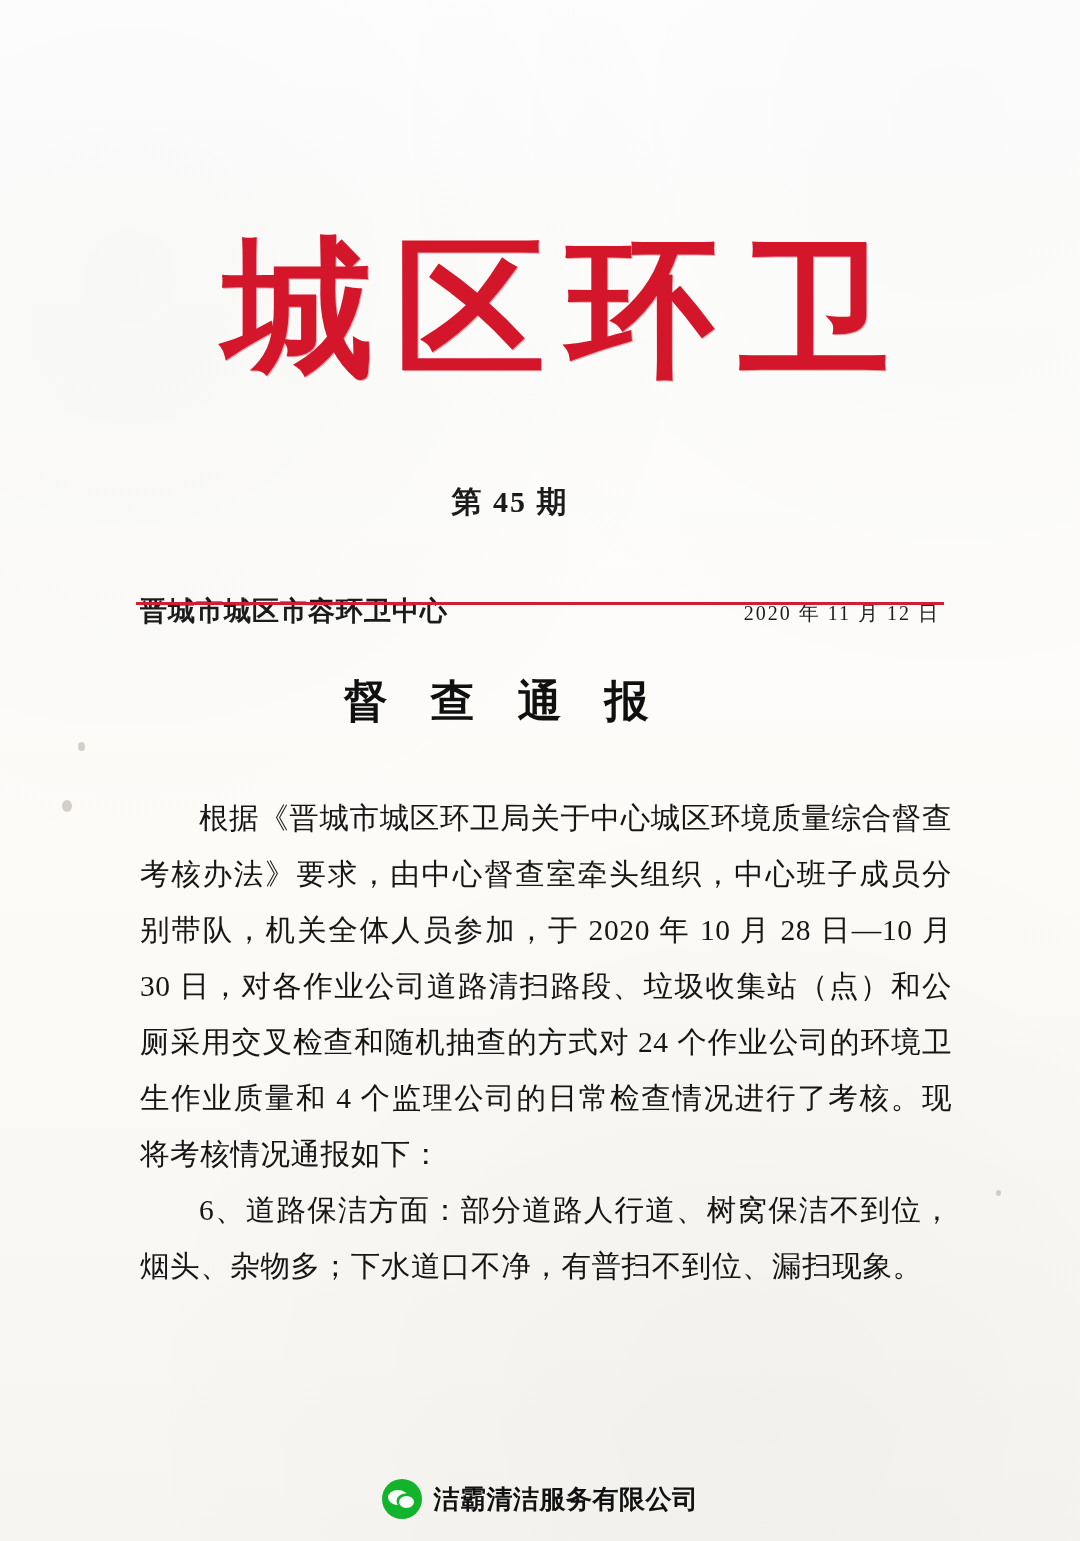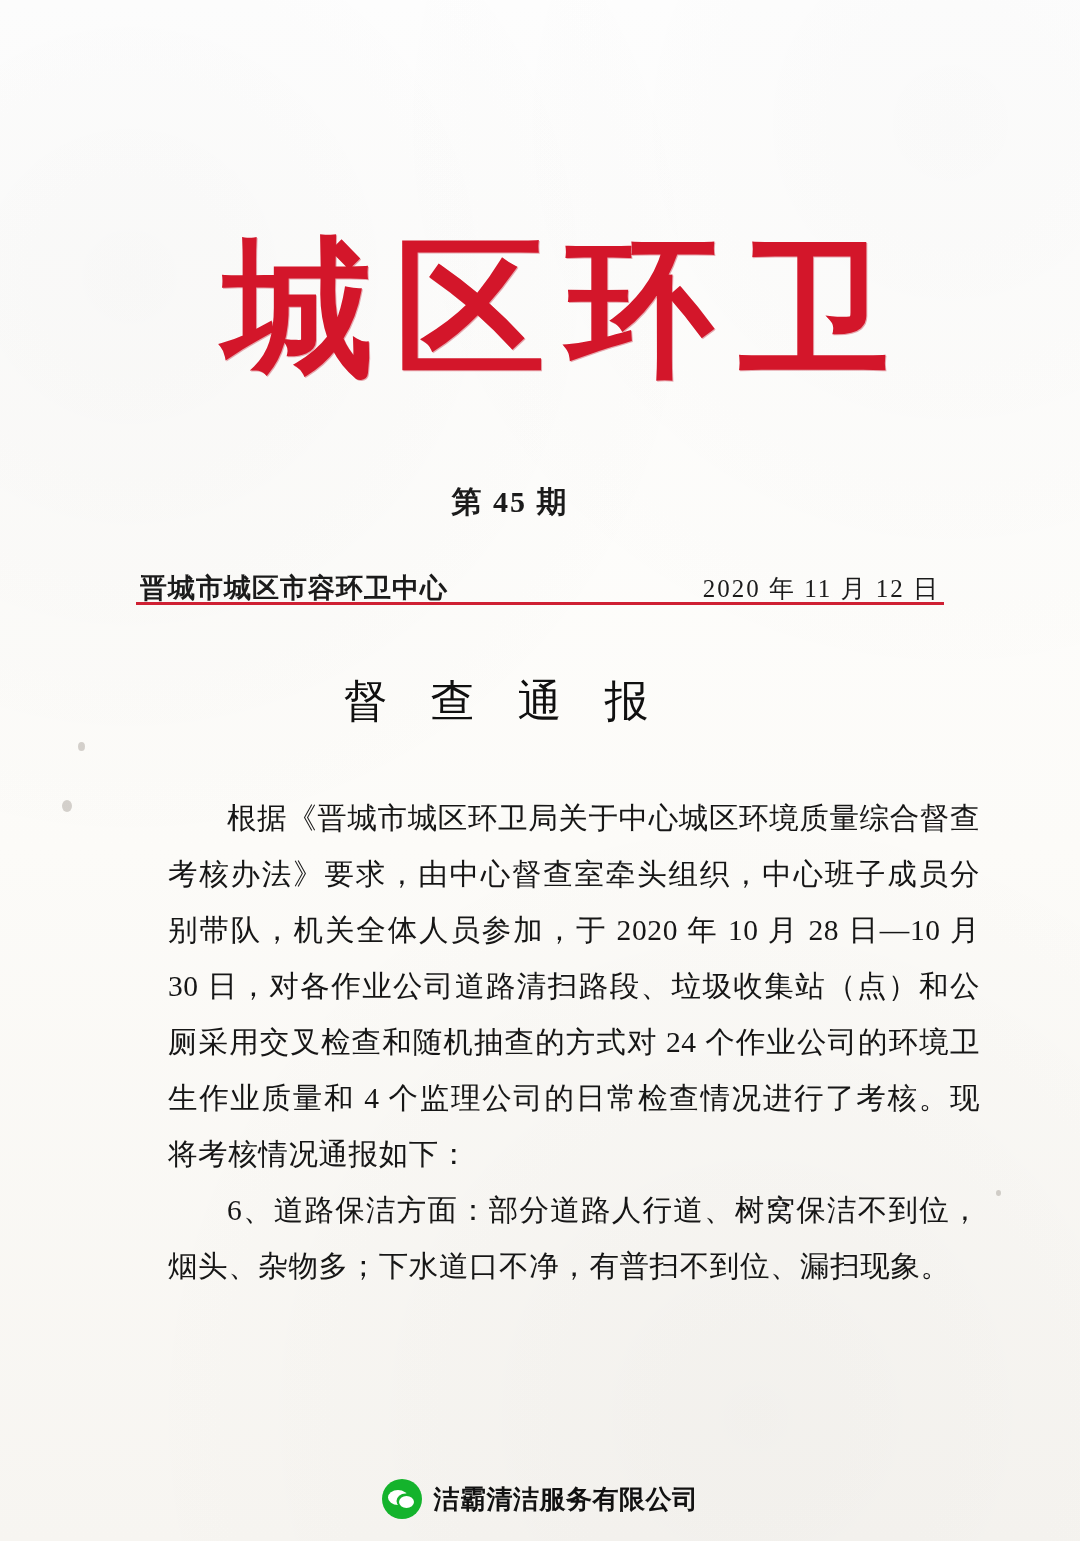--- a/index.html
+++ b/index.html
@@ -59,70 +59,69 @@
     width: 1020px;
     text-align: center;
     font-size: 30px;
     font-weight: 700;
     letter-spacing: 2px;
     color: #1b1b1b;
   }
 
   .meta-row {
     position: absolute;
-    top: 528px;
+    top: 556px;
     left: 140px;
     width: 800px;
     display: flex;
     justify-content: space-between;
     align-items: baseline;
     font-size: 27px;
     font-weight: 700;
     letter-spacing: 1px;
   }
   .meta-date {
     font-weight: 400;
-    font-size: 25px;
+    font-size: 20px;
     letter-spacing: 2px;
     margin-top: 44px;
   }
 
   .red-rule {
     position: absolute;
     top: 602px;
     left: 136px;
     width: 808px;
     height: 3px;
     background: #cf2033;
   }
 
   .doc-title {
     position: absolute;
     top: 672px;
     left: 0;
     width: 992px;
     text-align: center;
     font-size: 44px;
-    font-weight: 400;
+    font-weight: 700;
     letter-spacing: 16px;
     text-indent: 16px;
     color: #101010;
   }
 
   .body-text {
     position: absolute;
     top: 790px;
     left: 140px;
     width: 812px;
     font-size: 29.5px;
     line-height: 56px;
     letter-spacing: 0.6px;
     text-align: justify;
     color: #161616;
-    margin-left: 28px;
   }
   .body-text p {
     margin: 0;
     text-indent: 2em;
   }
   .body-text p.section-heading {
     font-weight: 700;
     margin-top: 6px;
   }
 

